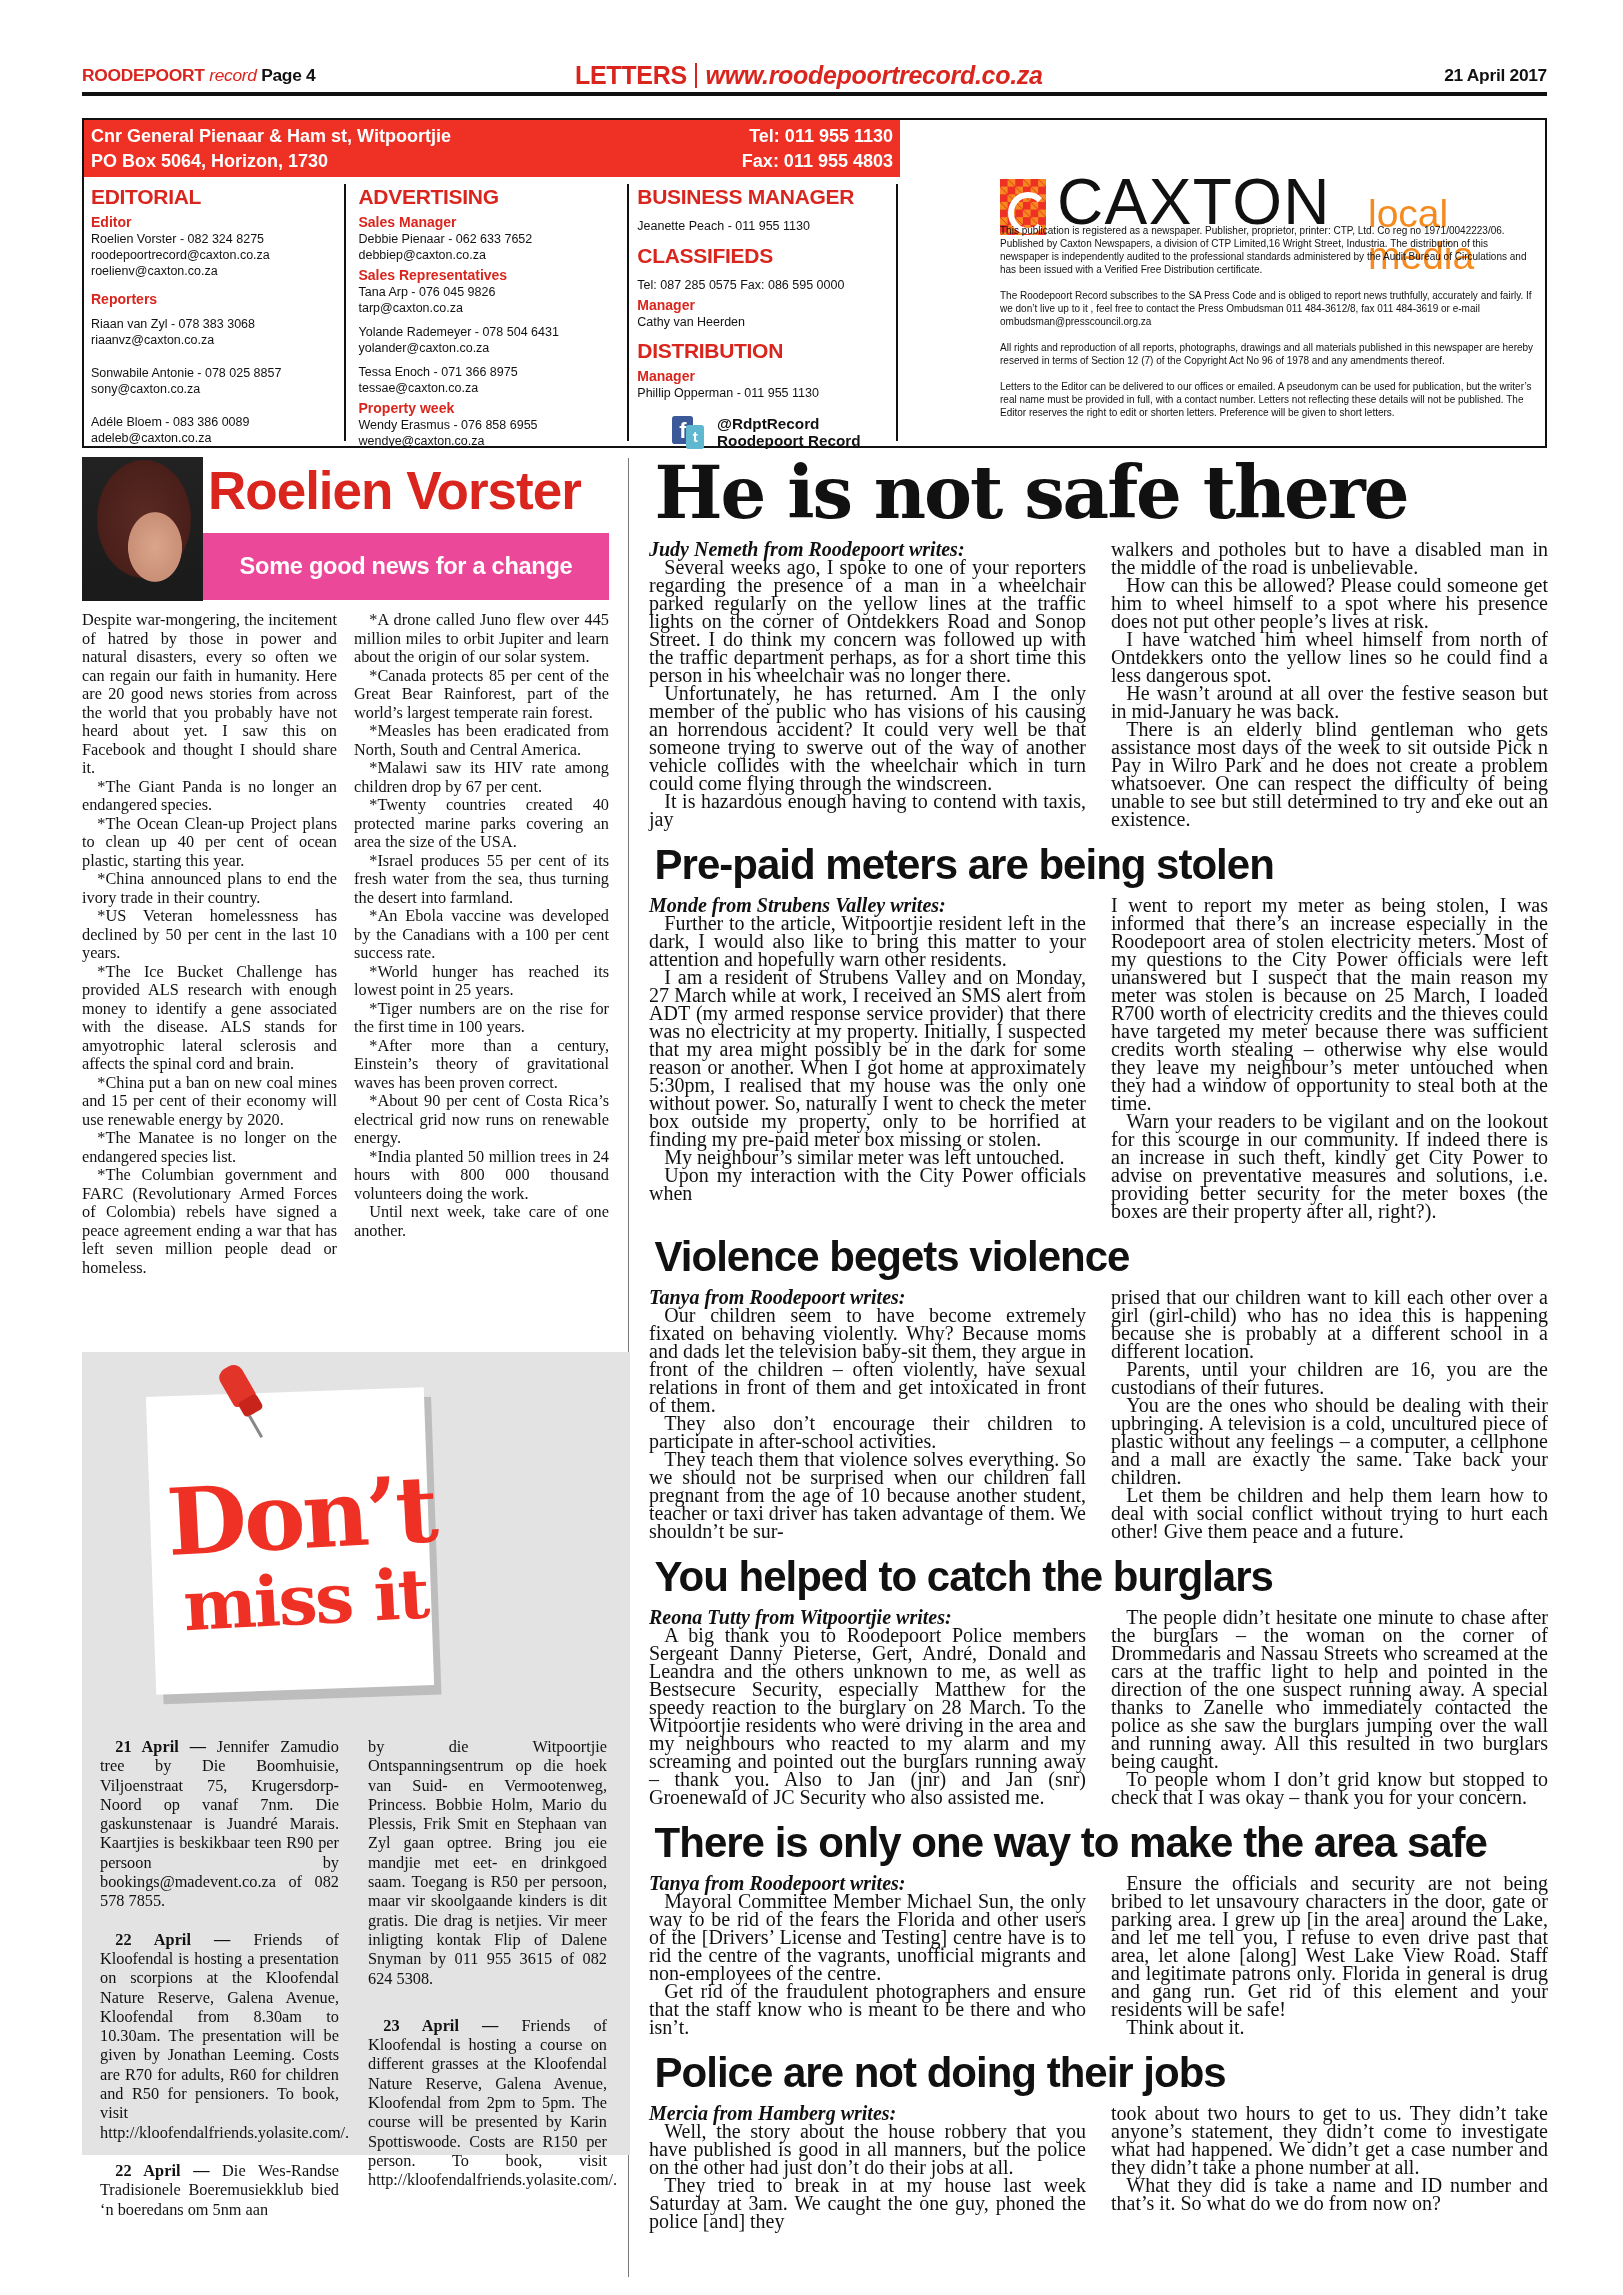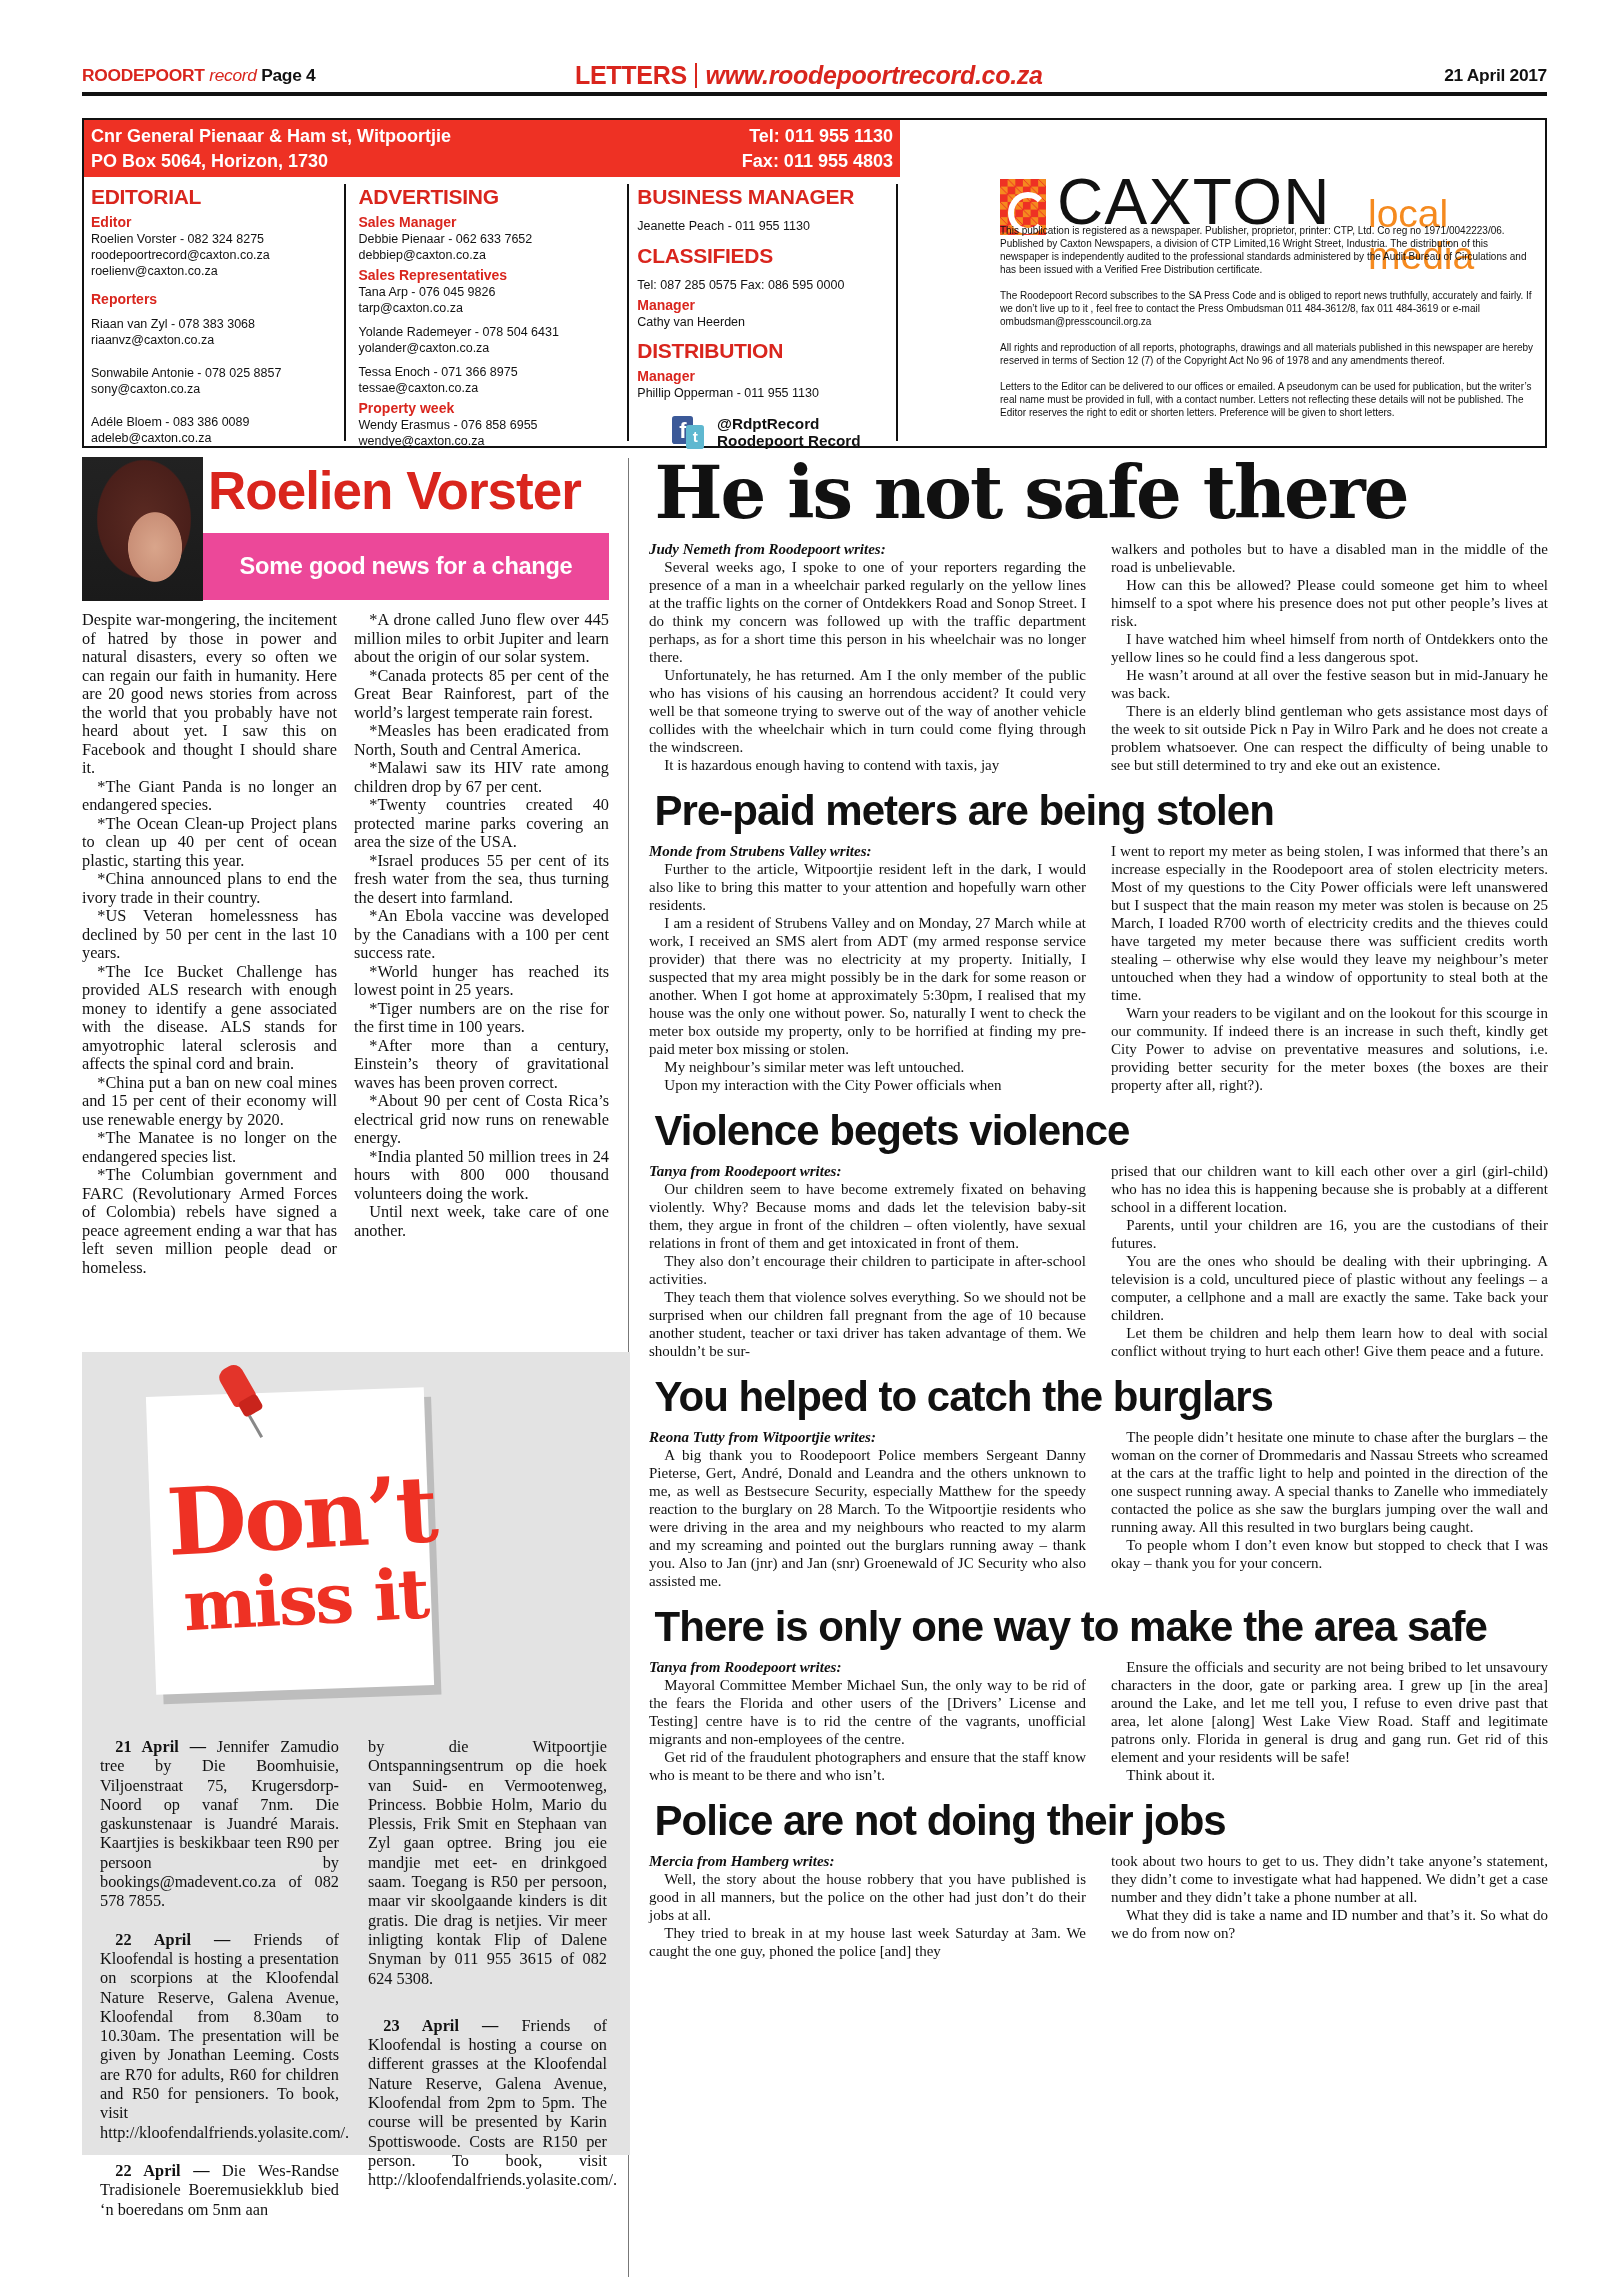--- a/index.html
+++ b/index.html
@@ -74,21 +74,21 @@
   .evtext.a { left: 18px; }
   .evtext.b { left: 286px; }
   .evtext p { text-indent: 15.3px; margin-bottom: 19px; }
   .evtext p b { font-weight: bold; }
 
   
   .letters { position: absolute; left: 649px; top: 451px; width: 899px; }
   .hl-main { font-family: "DejaVu Serif", serif; font-weight: bold; font-size: 72px; line-height: 83px; letter-spacing: -2.1px; color: #111; margin-left: 5.6px; }
   .hl { font-family: "Liberation Sans", sans-serif; font-size: 42px; line-height: 50px; letter-spacing: -1px; color: #111; margin-left: 5.6px; white-space: nowrap; }
   .letter-body { display: flex; justify-content: space-between; margin-top: 5.6px; margin-bottom: 12.5px; }
-  .lcol { width: 437px; font-size: 15px; line-height: 18px; text-align: justify; color: #111; }
+  .lcol { width: 437px; font-size: 20px; line-height: 18px; text-align: justify; color: #111; }
   .lcol p { text-indent: 15.3px; }
   .lcol p.byline { text-indent: 0; font-style: italic; font-weight: bold; }
   .lcol p.cont { text-indent: 0; }
 </style>
 </head>
 <body>
 
 <header class="masthead">
   <div class="mh-left">
     <span class="brand"><span>ROODEPOORT</span> <i>record</i></span>
@@ -302,21 +302,21 @@
 
   <article>
     <h2 class="hl">You helped to catch the burglars</h2>
     <div class="letter-body">
       <div class="lcol">
         <p class="byline">Reona Tutty from Witpoortjie writes:</p>
         <p>A big thank you to Roodepoort Police members Sergeant Danny Pieterse, Gert, André, Donald and Leandra and the others unknown to me, as well as Bestsecure Security, especially Matthew for the speedy reaction to the burglary on 28 March. To the Witpoortjie residents who were driving in the area and my neighbours who reacted to my alarm and my screaming and pointed out the burglars running away – thank you. Also to Jan (jnr) and Jan (snr) Groenewald of JC Security who also assisted me.</p>
       </div>
       <div class="lcol">
         <p>The people didn’t hesitate one minute to chase after the burglars – the woman on the corner of Drommedaris and Nassau Streets who screamed at the cars at the traffic light to help and pointed in the direction of the one suspect running away. A special thanks to Zanelle who immediately contacted the police as she saw the burglars jumping over the wall and running away. All this resulted in two burglars being caught.</p>
-        <p>To people whom I don’t even know but stopped to check that I was okay – thank you for your concern.</p>
+        <p>To people whom I don’t grid know but stopped to check that I was okay – thank you for your concern.</p>
       </div>
     </div>
   </article>
 
   <article>
     <h2 class="hl">There is only one way to make the area safe</h2>
     <div class="letter-body">
       <div class="lcol">
         <p class="byline">Tanya from Roodepoort writes:</p>
         <p>Mayoral Committee Member Michael Sun, the only way to be rid of the fears the Florida and other users of the [Drivers’ License and Testing] centre have is to rid the centre of the vagrants, unofficial migrants and non-employees of the centre.</p>

